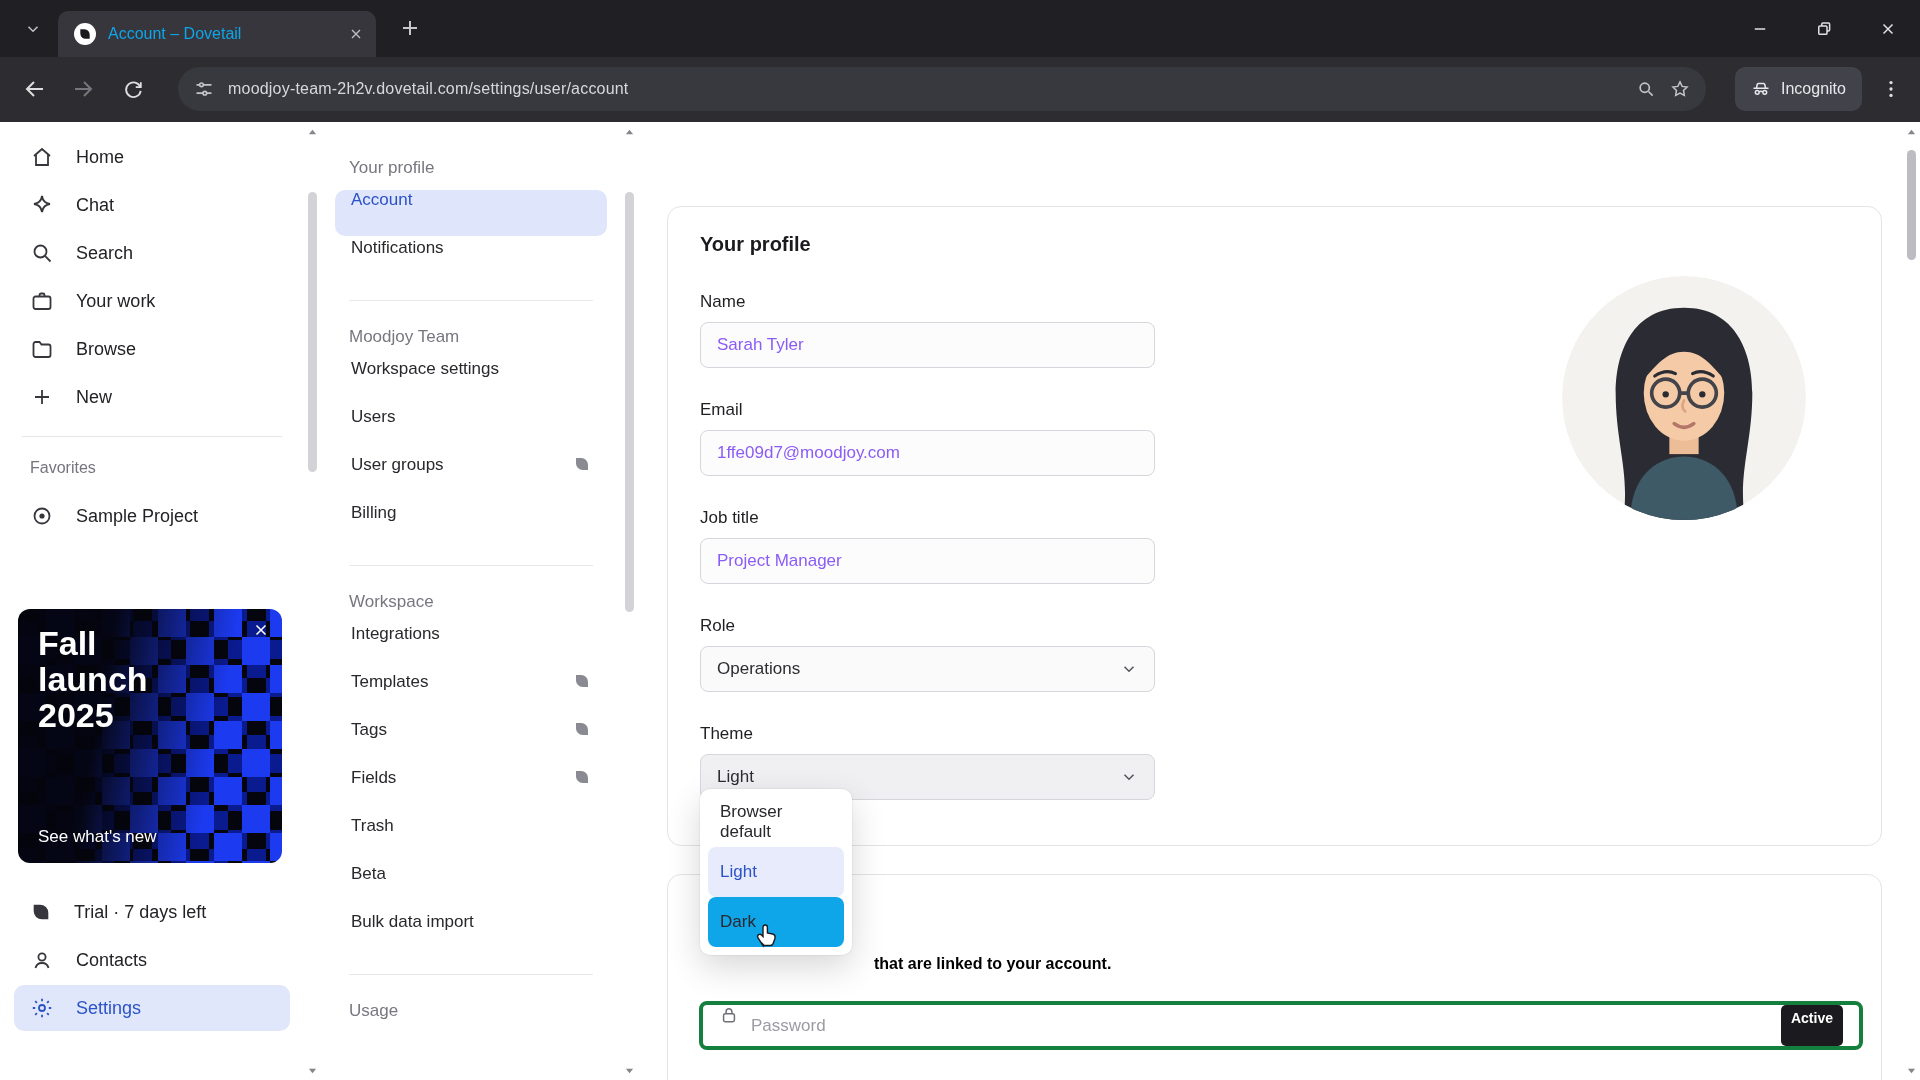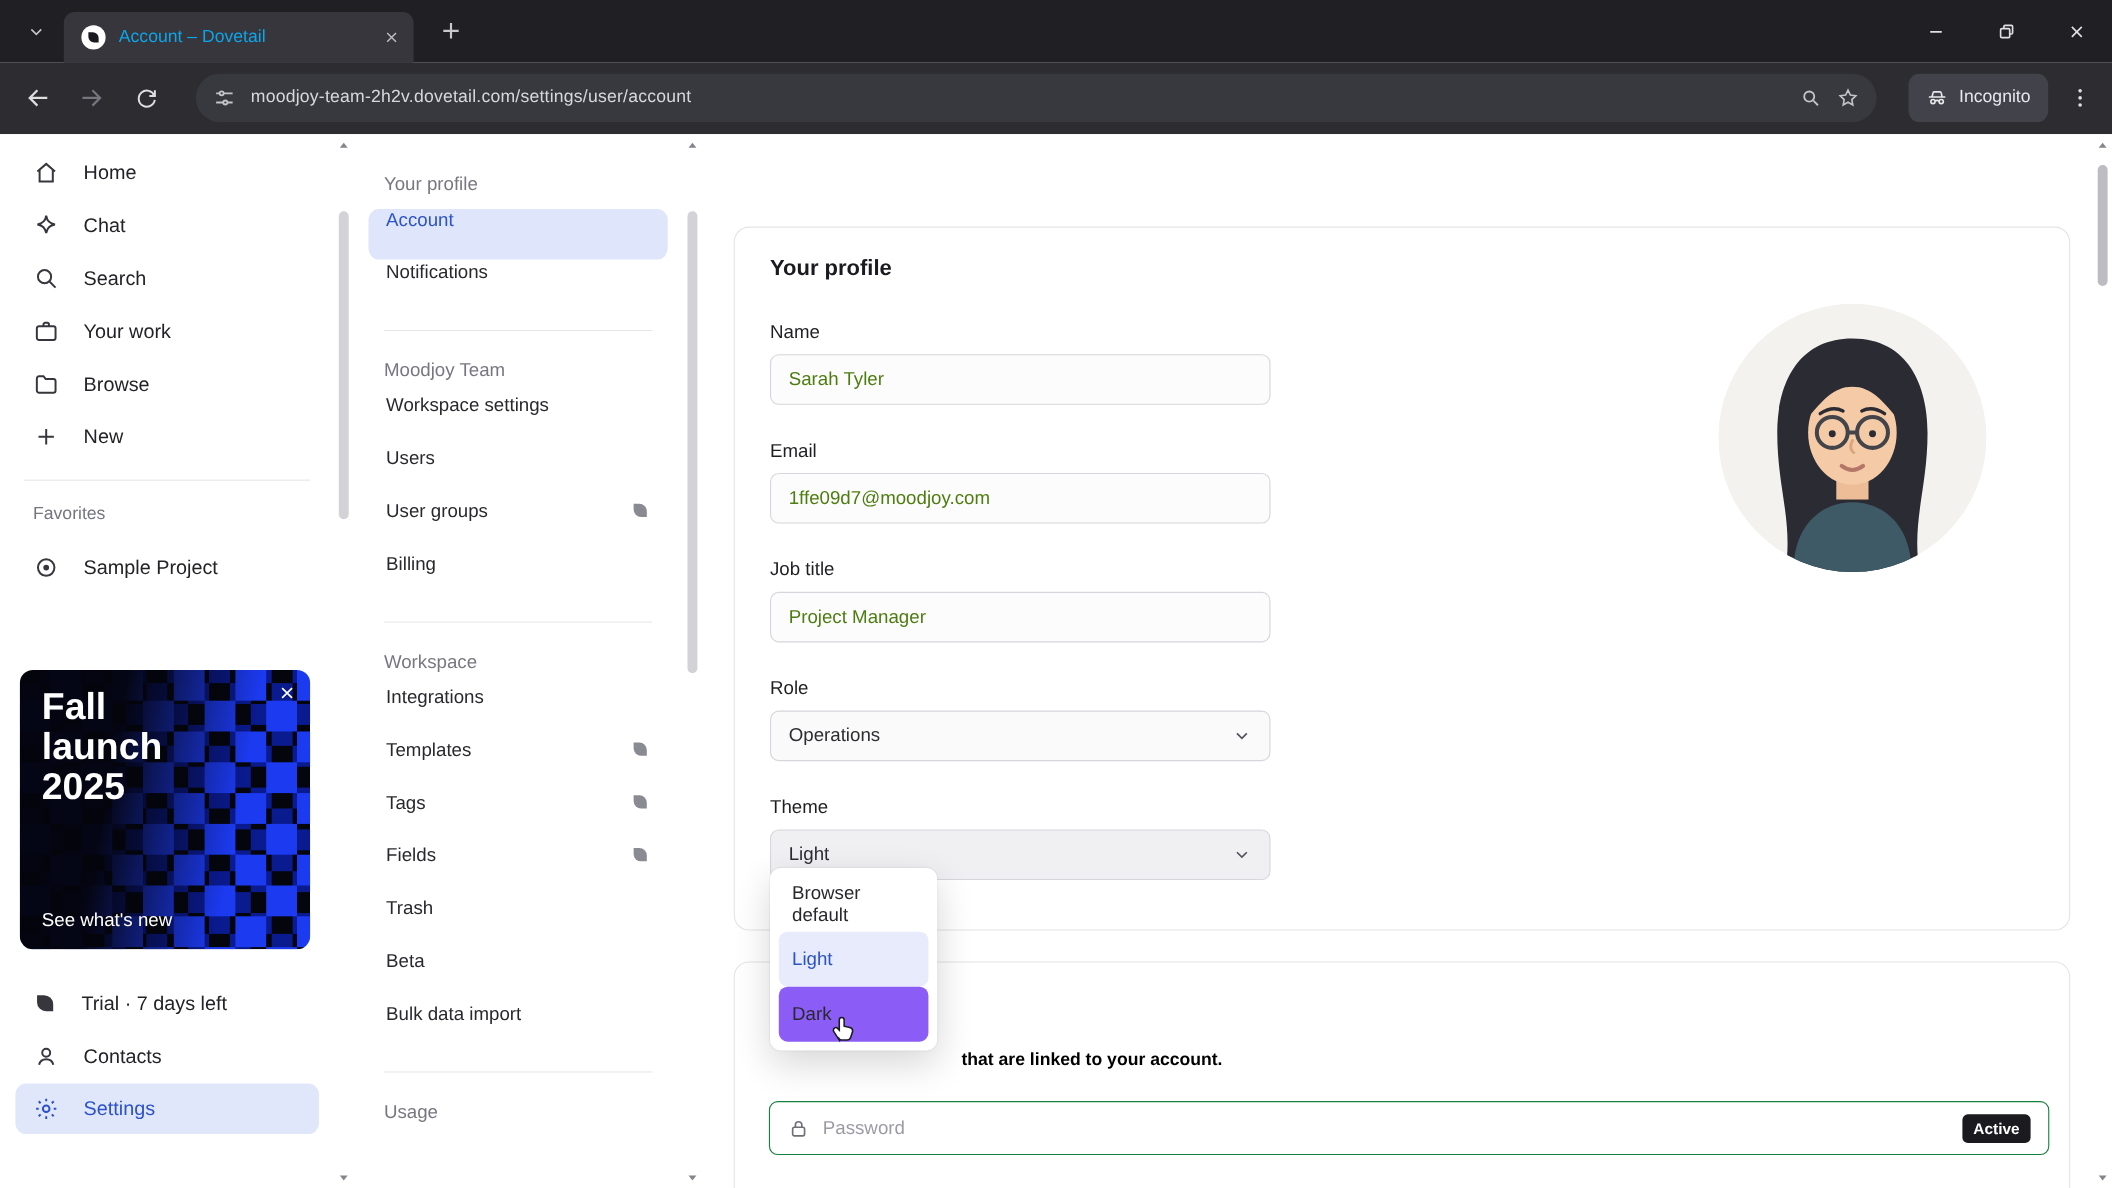--- a/index.html
+++ b/index.html
@@ -73,35 +73,35 @@
   #sb1 { left: 304px; } #sb2 { left: 621px; } #sb3 { left: 1903px; }
   #sb3 .thumb { background: #bcbcc2; }
 
   
   .card { position: absolute; background: #fff; border: 1px solid #e4e4e7; border-radius: 14px; }
   .card1 { left: 667px; top: 84px; width: 1215px; height: 640px; padding: 26px 32px; }
   .card2 { left: 667px; top: 752px; width: 1215px; height: 300px; padding: 24px 31px; }
   .card-title { font-size: 20px; font-weight: 700; color: #1b1b1f; margin-bottom: 36px; }
   .field { margin-bottom: 32px; }
   .field-label { display: block; font-size: 17px; font-weight: 500; color: #1f1f23; margin-bottom: 10px; }
-  .text-input { width: 455px; height: 46px; border: 1px solid #d6d6dc; border-radius: 8px; background: #fcfcfd; padding: 0 16px; font-size: 17px; color: #4d7c0f; font-family: "Liberation Sans", sans-serif; }
+  .text-input { width: 455px; height: 46px; border: 1px solid #d6d6dc; border-radius: 8px; background: #fcfcfd; padding: 0 16px; font-size: 17px; color: #8b5cf6; font-family: "Liberation Sans", sans-serif; }
   .select { width: 455px; height: 46px; border: 1px solid #d6d6dc; border-radius: 8px; background: #fafafa; padding: 0 16px; font-size: 17px; color: #2c2c31; display: flex; align-items: center; justify-content: space-between; }
   .select.pressed { background: #f0f0f3; }
   .select .chev { color: #52525b; }
 
   .avatar { position: absolute; left: 1562px; top: 154px; width: 244px; height: 244px; border-radius: 50%; overflow: hidden; }
 
   .theme-menu { position: absolute; left: 700px; top: 667px; width: 152px; background: #fff; border-radius: 10px; padding: 8px; box-shadow: 0 12px 34px rgba(0,0,0,.16), 0 0 0 1px rgba(0,0,0,.04); z-index: 5; }
   .menu-item { height: 50px; display: flex; align-items: center; padding: 0 12px; border-radius: 8px; font-size: 17px; color: #28282d; }
   .menu-item.selected { background: #e7ebfb; color: #2b52c8; }
-  .menu-item.hovered { background: #8b5cf6; }
+  .menu-item.hovered { background: #0ea5e9; }
   .cursor-hand { position: absolute; left: 752px; top: 798px; z-index: 6; }
 
   .linked-note { position: absolute; left: 206px; top: 80px; font-size: 16px; color: #000000; font-weight: bold; }
-  .password-row { position: absolute; left: 31px; top: 126px; width: 1164px; height: 49px; border: 1px solid #15803d; border-radius: 8px; display: flex; align-items: center; gap: 12px; padding: 0 16px; background: #fff; }
+  .password-row { position: absolute; left: 31px; top: 126px; width: 1164px; height: 49px; border: 4px solid #15803d; border-radius: 8px; display: flex; gap: 12px; padding: 0 16px; background: #fff; }
   .password-input { flex: 1; border: none; outline: none; font-size: 17px; color: #3f3f46; background: transparent; font-family: "Liberation Sans", sans-serif; }
   .password-input::placeholder { color: #9b9ba3; }
   .status-badge { background: #1b1b1f; color: #fff; font-size: 14px; font-weight: 700; padding: 5px 10px; border-radius: 5px; }
 </style>
 </head>
 <body>
 
 <div class="tabstrip">
   <div class="tab-search">
     <span>

